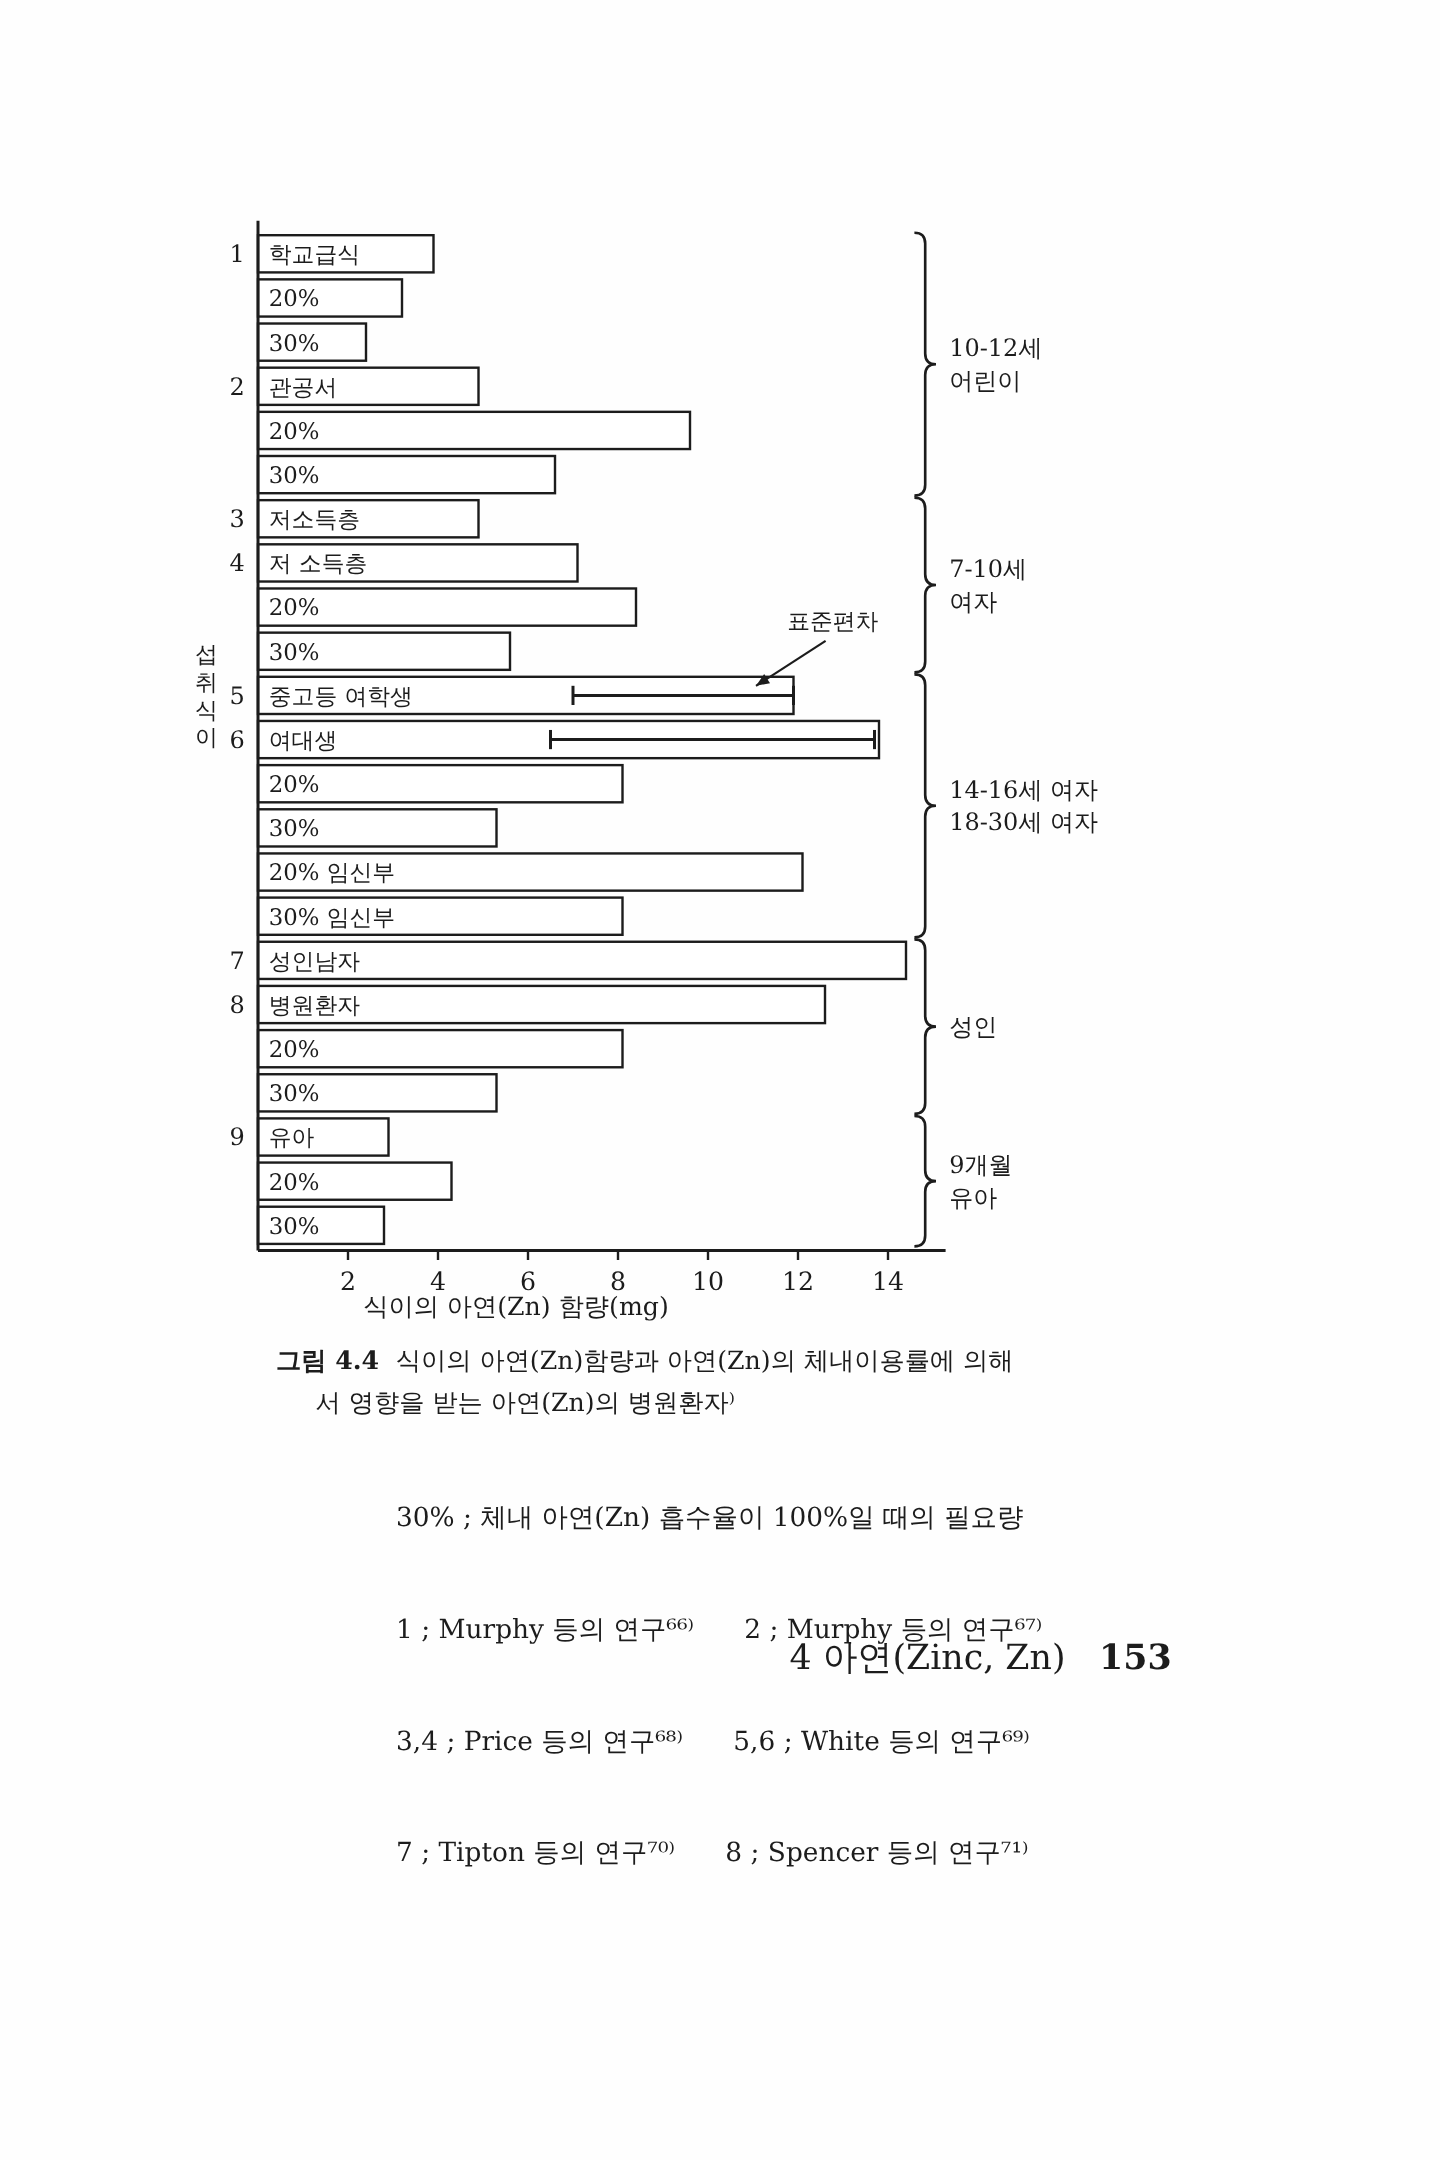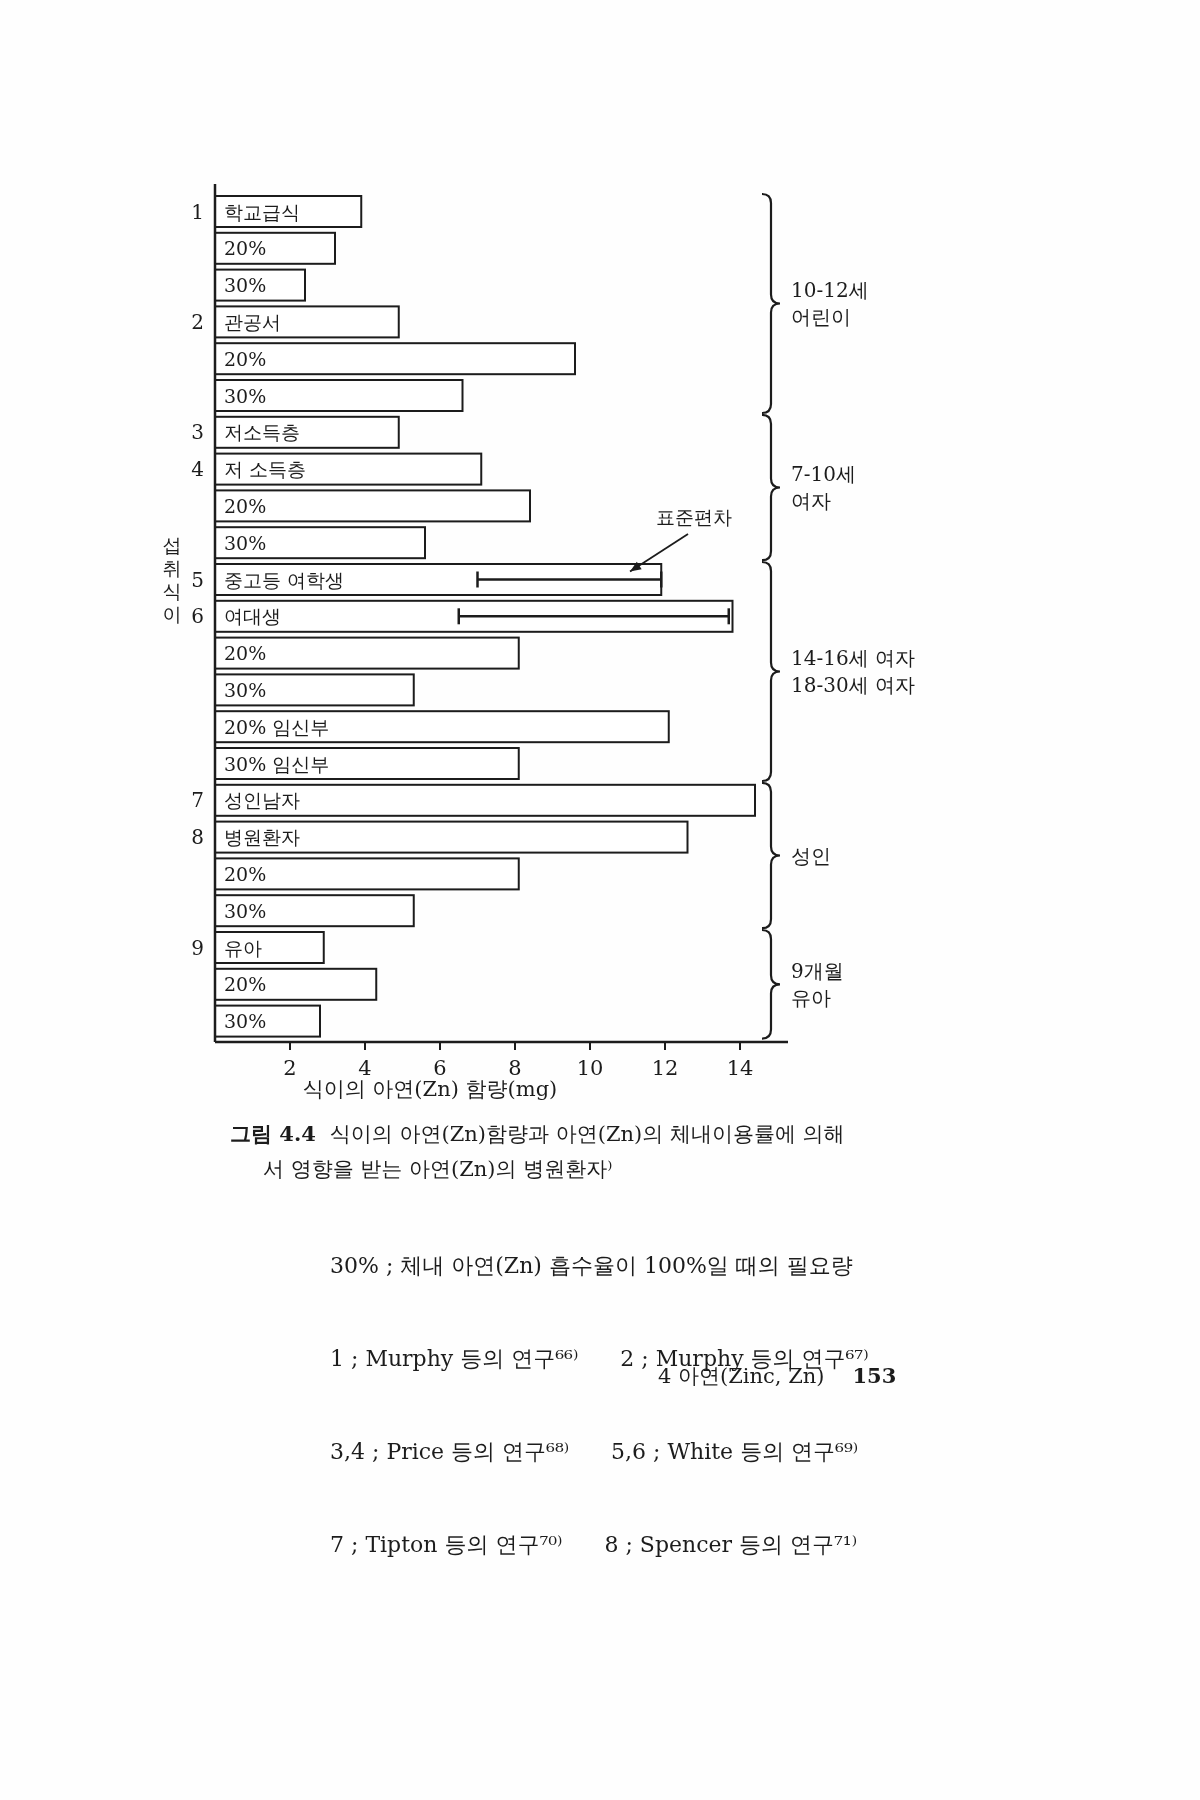--- a/index.html
+++ b/index.html
@@ -19,21 +19,21 @@
     font-size:21px;line-height:35px;width:720px;margin-left:34px;
   }
   .caption .fig{font-weight:bold;margin-right:14px;}
   .caption .l2{padding-left:33px;}
   .legend{
     position:absolute;left:330px;top:1188px;
     font-size:22px;line-height:31px;white-space:pre;
   }
   .footer{
     position:absolute;left:658px;top:1362px;
-    font-size:21px;
+    font-size:29px;
   }
   .footer .pg{font-weight:bold;margin-left:28px;}
 </style>
 </head>
 <body>
 
 <div class="page">
 
   <svg class="chart" width="1200" height="1150" viewBox="0 0 1200 1150">
       <rect x="215" y="196" width="146.25" height="31" fill="#ffffff" stroke="#1c1c1c" stroke-width="2"></rect>

